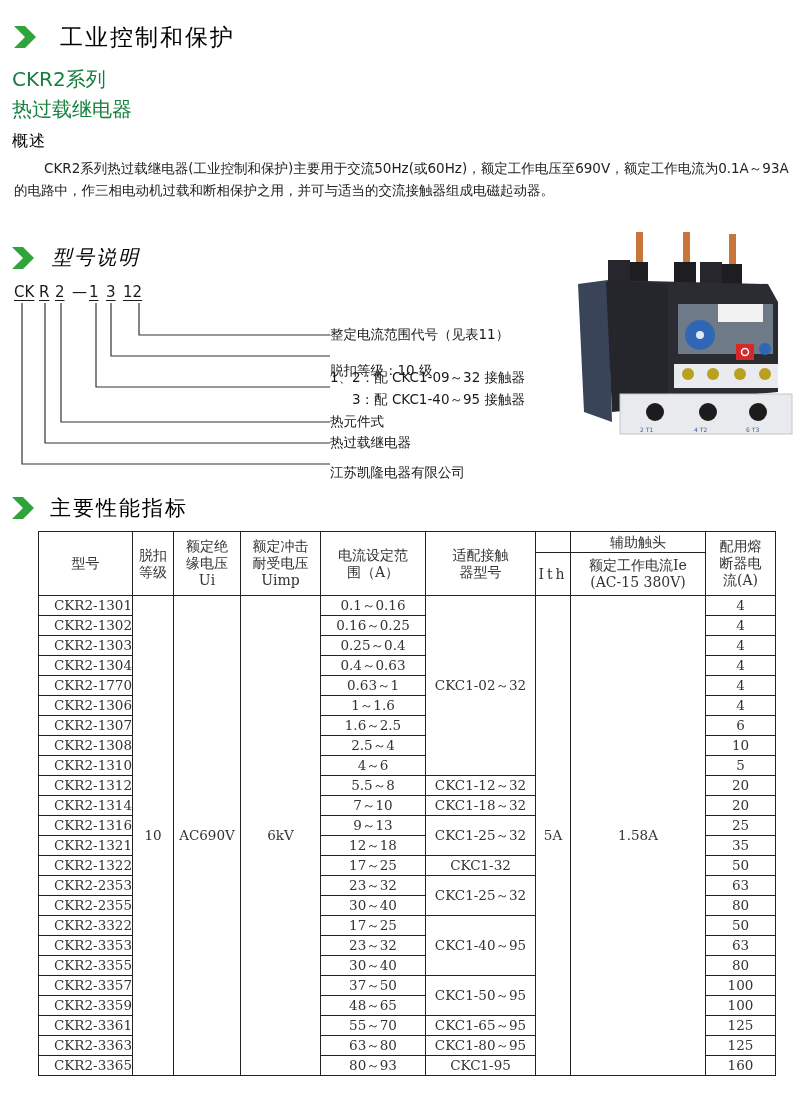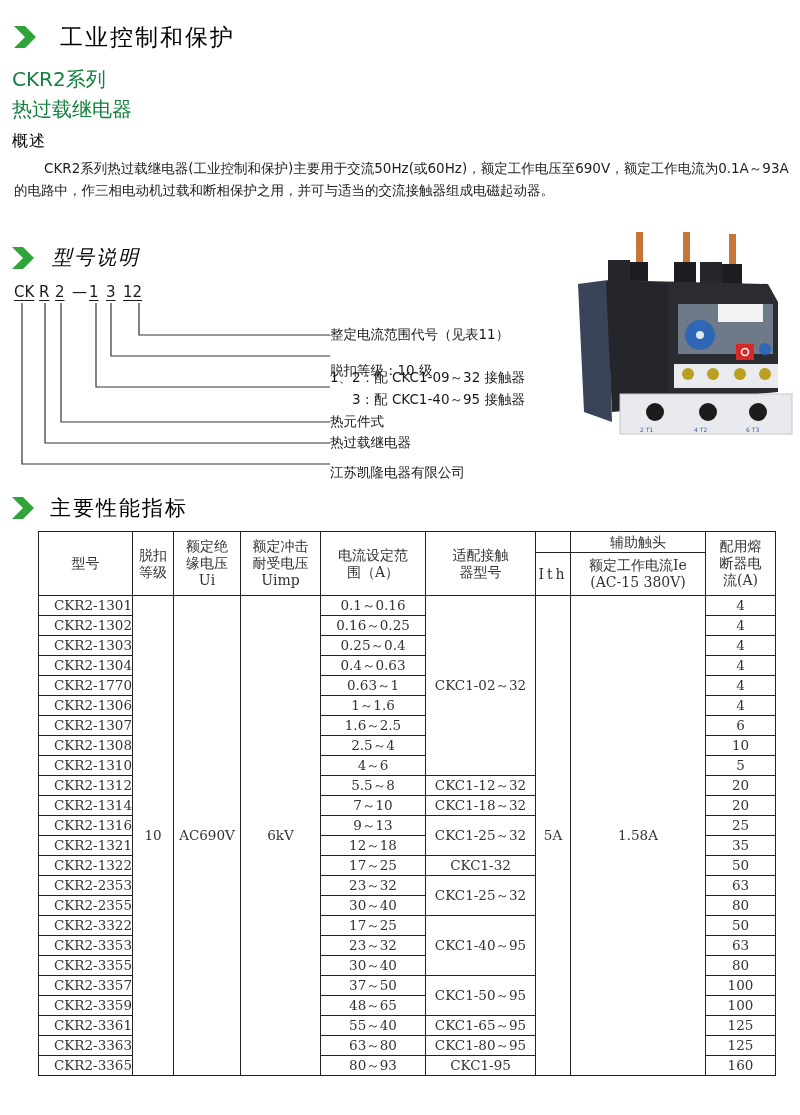--- a/index.html
+++ b/index.html
@@ -267,21 +267,21 @@
         <td rowspan="2">CKC1-50～95</td>
         <td>100</td>
       </tr>
       <tr>
         <td class="model">CKR2-3359</td>
         <td>48～65</td>
         <td>100</td>
       </tr>
       <tr>
         <td class="model">CKR2-3361</td>
-        <td>55～40</td>
+        <td>55～70</td>
         <td rowspan="1">CKC1-65～95</td>
         <td>125</td>
       </tr>
       <tr>
         <td class="model">CKR2-3363</td>
         <td>63～80</td>
         <td rowspan="1">CKC1-80～95</td>
         <td>125</td>
       </tr>
       <tr>

